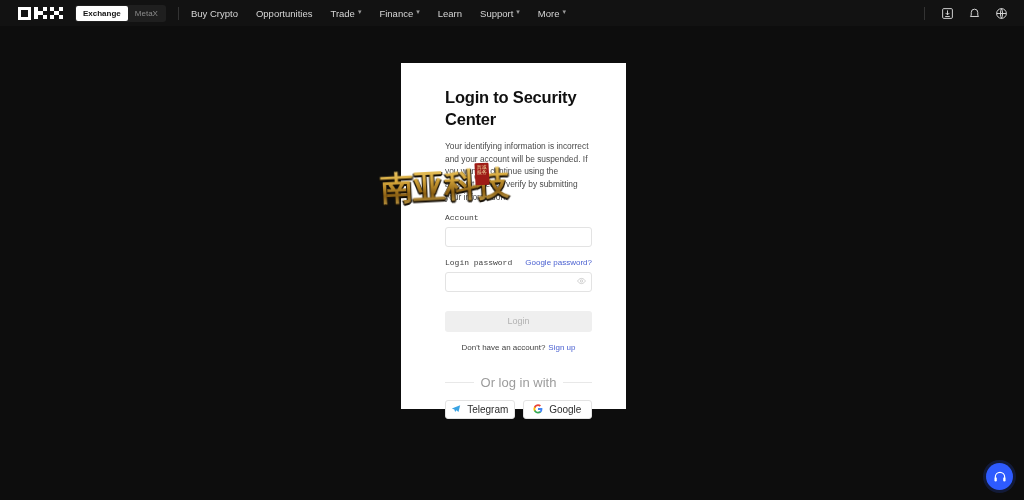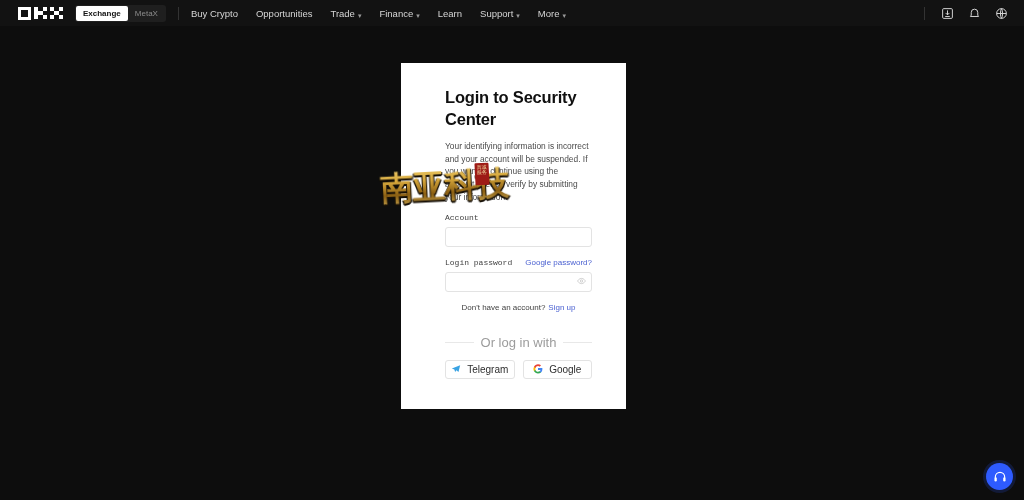--- a/index.html
+++ b/index.html
@@ -35,21 +35,21 @@
     font-size: 8px; padding: 0 7px; line-height: 15px; height: 15px;
     border-radius: 2px; color: #8c8c8c; white-space: nowrap;
     cursor: pointer;
   }
   .pill.active { background: #fff; color: #121212; font-weight: 600; }
   .nav-div {
     width: 1px; height: 13px; background: #333; margin: 0 12px;
   }
   .nav-links { display: flex; align-items: center; gap: 18px; }
   .nav-link {
-    font-size: 9.5px; color: #d6d6d6; display: flex; align-items: flex-end;
+    font-size: 9.5px; color: #d6d6d6; display: flex; align-items: flex-start;
     gap: 3px; cursor: pointer; white-space: nowrap;
   }
   .chev { font-size: 7px; color: #9a9a9a; line-height: 1; }
   .nav-right {
     margin-left: auto; display: flex; align-items: center; gap: 14px;
     padding-right: 6px;
   }
   .nav-icon { width: 13px; height: 13px; color: #d6d6d6; cursor: pointer; }
   .nav-icon svg { display: block; width: 13px; height: 13px; }
   
@@ -251,20 +251,21 @@
       <input class="input" type="password" placeholder="" style="">
       <span class="eye">
         <svg viewBox="0 0 24 24" fill="none" stroke="currentColor" stroke-width="2">
           <path d="M1.5 12S5.5 5 12 5s10.5 7 10.5 7-4 7-10.5 7S1.5 12 1.5 12z"></path>
           <circle cx="12" cy="12" r="3"></circle>
         </svg>
       </span>
     </div>
   </div>
 
+  <button class="btn-login" disabled="">Login</button>
 
   <div class="signup-row">
     <span>Don't have an account?</span><span class="link">Sign up</span>
   </div>
 
   <div class="or-row">
     <div class="or-line"></div>
     <div class="or-text">Or log in with</div>
     <div class="or-line"></div>
   </div>

